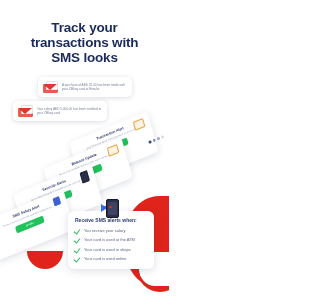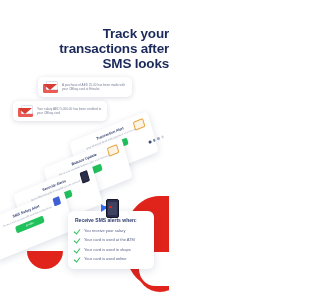--- a/index.html
+++ b/index.html
@@ -66,24 +66,24 @@
     width: 10px;
     height: 10px;
     background: #e1241b;
     border-radius: 50%;
     z-index: 3;
   }
 
   
   .headline {
     position: absolute;
-    top: 26px;
+    top: 20px;
     left: 0;
     width: 169px;
-    text-align: right;
+    text-align: center;
     color: #1b2a5b;
     font-size: 13.5px;
     font-weight: bold;
     line-height: 15px;
     letter-spacing: -0.2px;
     z-index: 6;
   }
   .headline span { display: block; }
 
   
@@ -344,21 +344,21 @@
 <div class="screen">
 
   <div class="red-arc-right"></div>
   <div class="red-arc-right-2"></div>
   <div class="red-arc-mask"></div>
   <div class="red-semicircle"></div>
   <div class="red-dot"></div>
 
   <div class="headline">
     <span>Track your</span>
-    <span>transactions after</span>
+    <span>transactions with</span>
     <span>SMS looks</span>
   </div>
 
   <div class="panel" id="panel-a">
     <div class="panel-inner">
       <div class="panel-title">Transaction Alert</div>
       <div class="panel-sub">Stay informed about every payment on your card</div>
       <div class="panel-btn">Enable</div>
       <div class="panel-ico ico-card"></div>
     </div>

